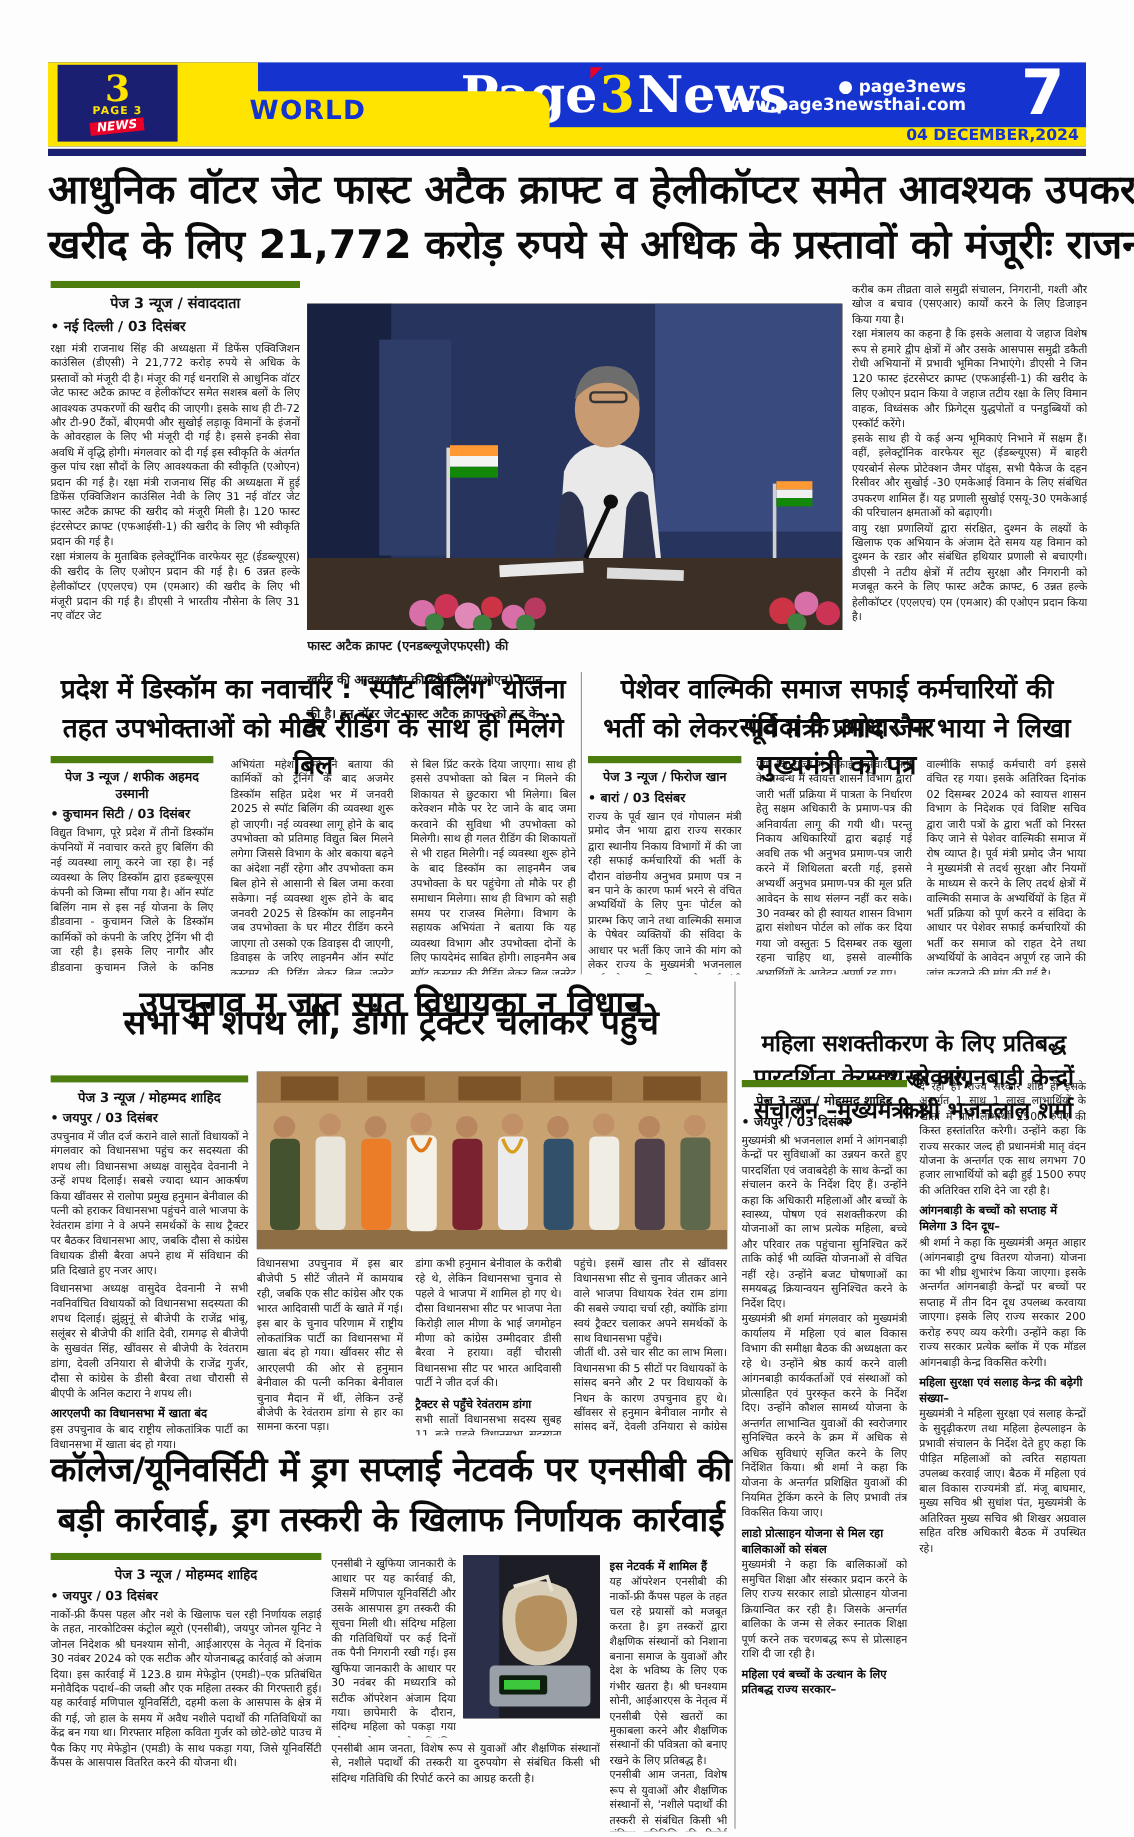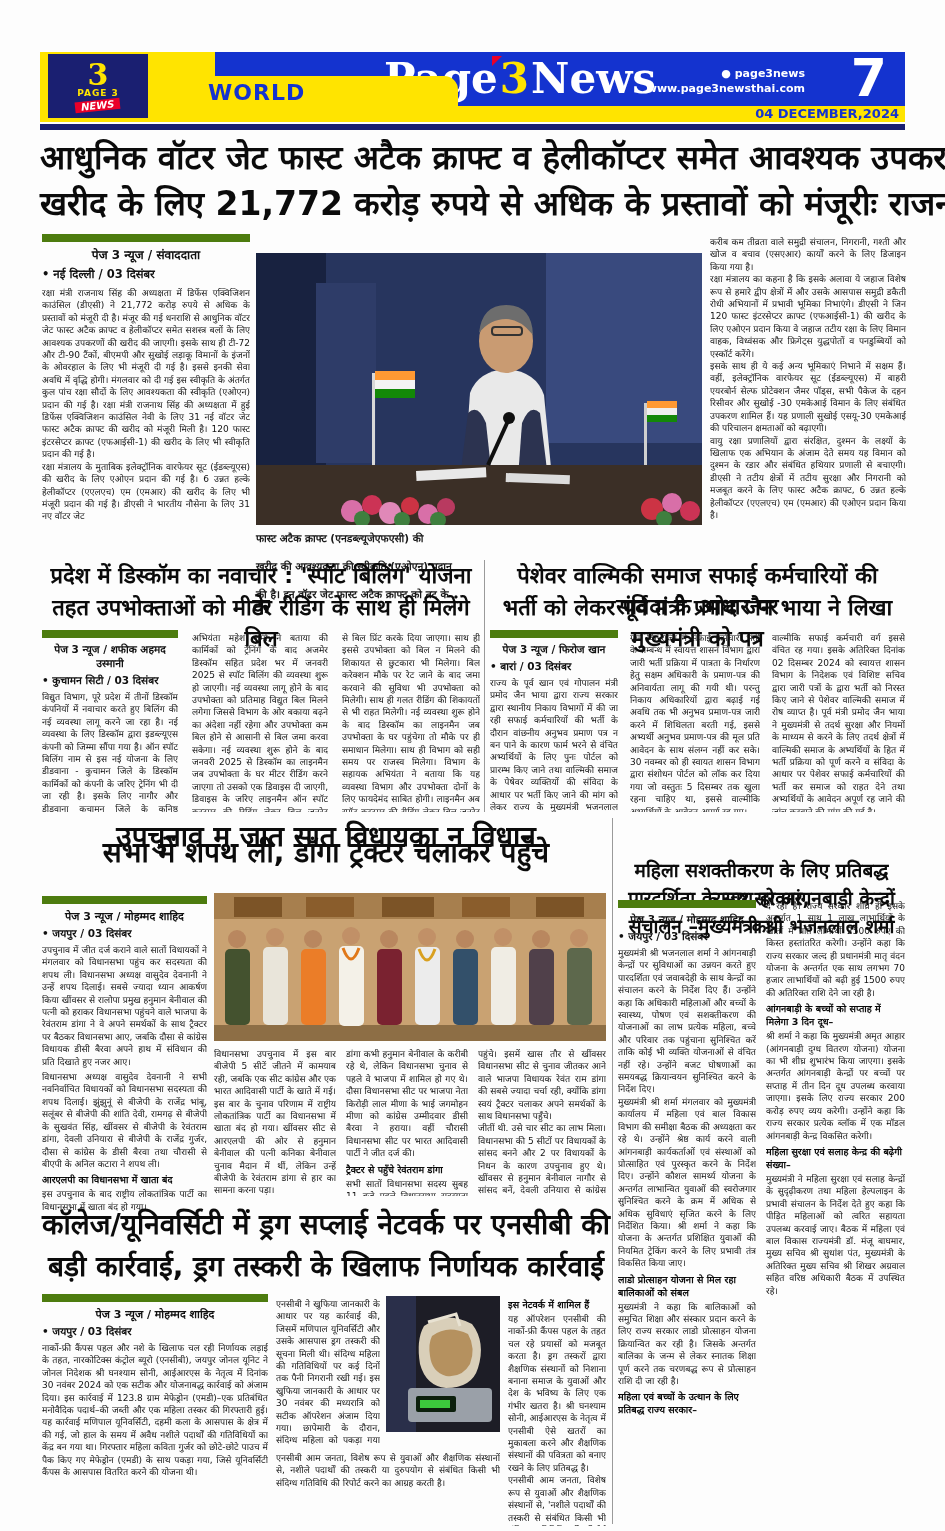--- a/index.html
+++ b/index.html
@@ -17,31 +17,31 @@
   .logo-news{background:#ea0029;color:#fff;font-size:10px;font-weight:700;padding:0 6px;
              transform:rotate(-6deg);margin-top:2px;font-style:italic;}
   .world-tab{position:absolute;left:128px;top:24px;width:290px;height:32px;background:#ffe400;
              border-radius:0 14px 0 0;display:flex;align-items:center;z-index:2;}
   .world-tab span{color:#1433cf;font-weight:800;font-size:22px;letter-spacing:1px;margin-left:40px;}
   .brand{position:absolute;left:300px;top:2px;width:360px;height:52px;text-align:center;
          font-family:"DejaVu Serif",serif;font-weight:700;color:#fff;font-size:42px;line-height:50px;z-index:1;}
   .brand .b3{color:#ffe400;position:relative;padding:0 2px;}
   .brand .b3::before{content:"";position:absolute;left:-6px;top:2px;border-left:10px solid #ea0029;
          border-bottom:10px solid transparent;}
-  .mast .social{position:absolute;right:100px;top:14px;text-align:right;color:#fff;font-size:11px;font-weight:700;line-height:15px;}
+  .mast .social{position:absolute;right:100px;top:14px;text-align:right;color:#fff;font-size:14px;font-weight:700;line-height:15px;}
   .mast .seven{position:absolute;right:18px;top:-2px;color:#fff;font-size:52px;font-weight:700;line-height:56px;}
   .datestrip{position:absolute;left:0;bottom:0;width:865px;height:16px;background:#ffe400;
              text-align:right;font-weight:800;font-size:13px;color:#1433cf;line-height:16px;padding-right:6px;box-sizing:border-box;}
   .navyrule{position:absolute;left:40px;top:124px;width:865px;height:6px;background:#1a1f71;}
   
   .h1l{font-size:33px;font-weight:800;color:#0b0b0b;text-align:center;line-height:44px;white-space:nowrap;}
   .hd2{font-size:22px;font-weight:800;color:#0b0b0b;text-align:center;line-height:31px;}
   .hd3{font-size:28px;font-weight:800;color:#0b0b0b;text-align:center;line-height:38px;}
   .hd4{font-size:19px;font-weight:800;color:#0b0b0b;text-align:center;line-height:28px;margin-top:44px;}
-  .by{font-weight:700;font-size:12px;text-align:center;border-top:8px solid #4d7c0f;padding-top:4px;color:#111;}
+  .by{font-weight:700;font-size:12px;text-align:center;border-top:6px solid #4d7c0f;padding-top:4px;color:#111;}
   .dl{font-weight:700;font-size:11.5px;margin-top:3px;color:#111;}
   .bt{font-size:9px;line-height:1.38;text-align:justify;white-space:pre-line;color:#141414;}
   .sh{font-weight:700;font-size:9.5px;margin:3px 0 2px 0;color:#0b0b0b;}
   .col{overflow:hidden;}
   .cap{font-size:10.5px;font-weight:600;color:#1a1a1a;}
   .vdiv{width:1px;background:#9a9a9a;}
   .photo-frame{background:#222;overflow:hidden;}
   svg{display:block;}
 </style>
 </head>

